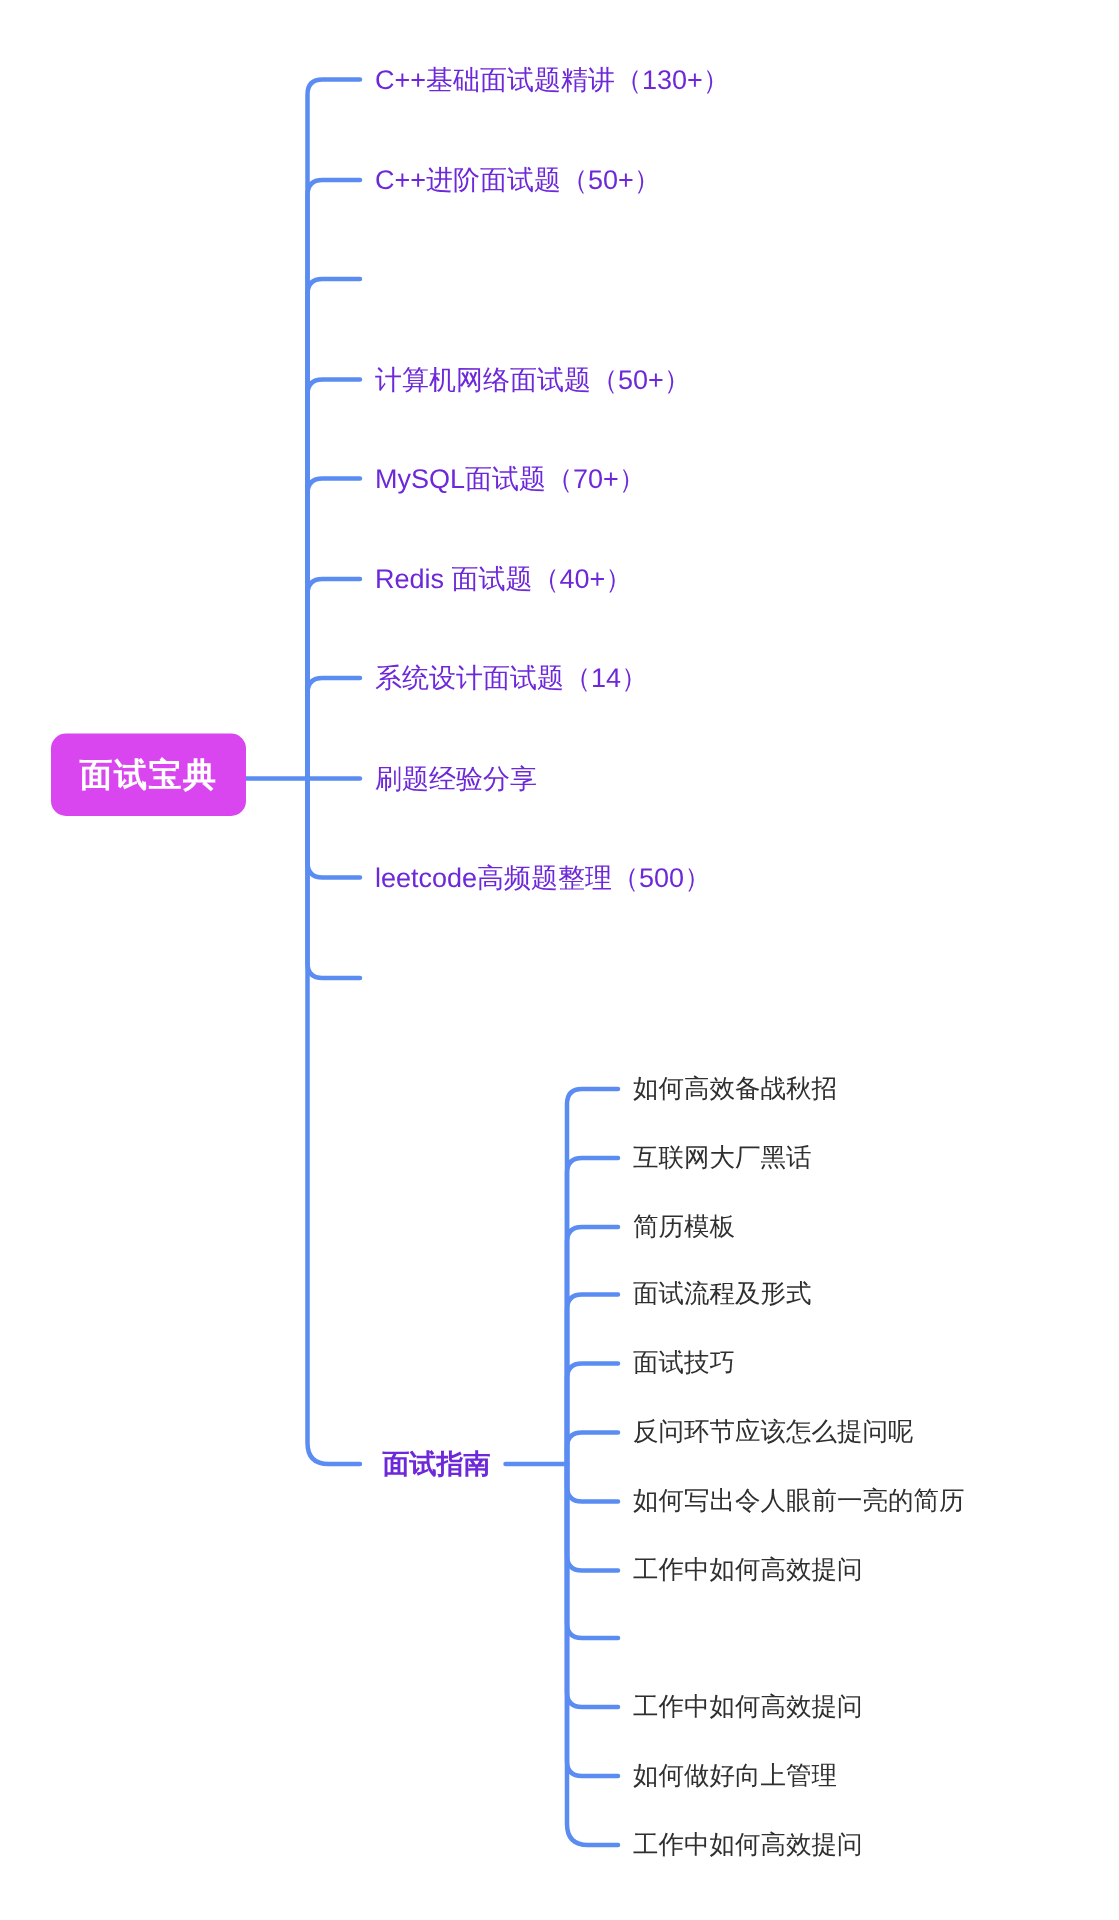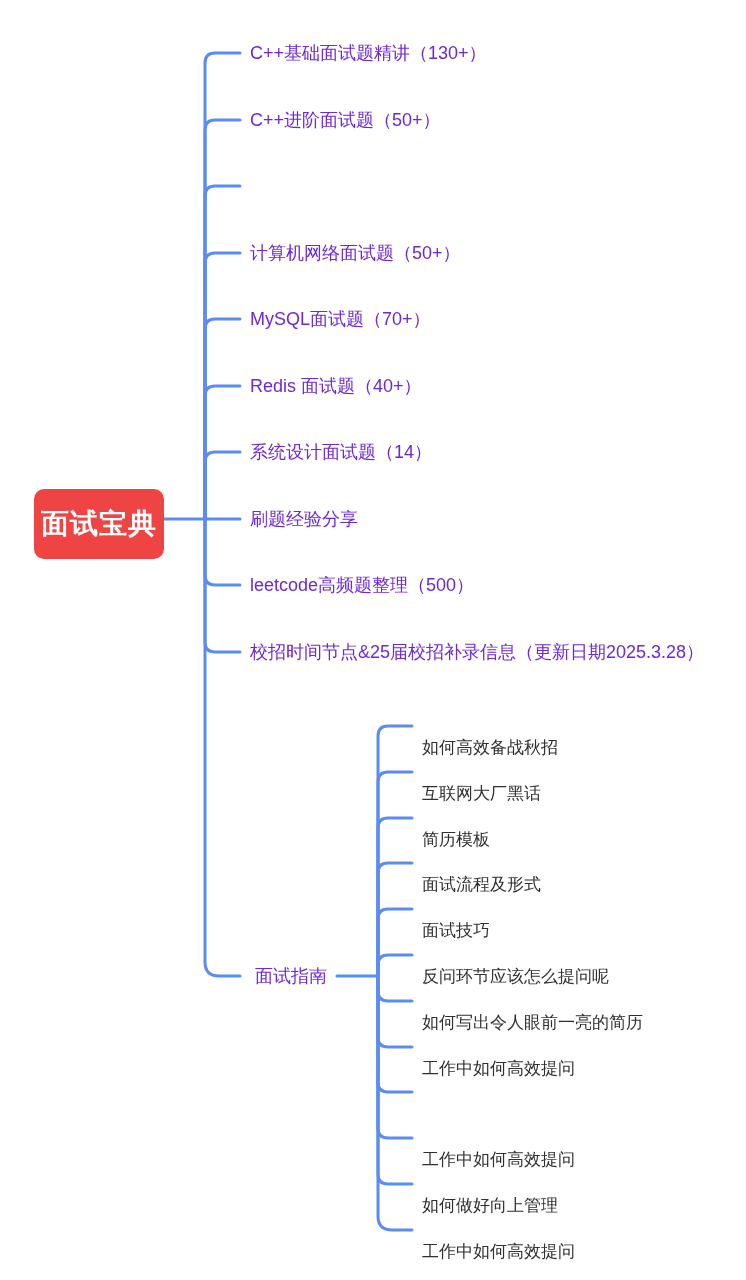--- a/index.html
+++ b/index.html
@@ -12,28 +12,28 @@
     font-family: "Liberation Sans", "DejaVu Sans", sans-serif;
   }
   #wires {
     position: absolute;
     left: 0; top: 0;
     width: 746px; height: 1280px;
   }
   .root-node {
     position: absolute;
     left: 34px; top: 489px;
-    width: 130px; height: 70px;
-    background: #ef4444;
+    width: 130px; height: 55px;
+    background: #d946ef;
     border-radius: 10px;
     display: flex;
     align-items: center;
     justify-content: center;
     color: #ffffff;
-    font-size: 28px;
+    font-size: 22px;
     font-weight: bold;
     letter-spacing: 1px;
     box-sizing: border-box;
     cursor: pointer;
   }
   .branch-label {
     position: absolute;
     left: 250px;
     height: 30px;
     line-height: 30px;
@@ -44,23 +44,22 @@
   }
   .sub-label {
     position: absolute;
     left: 422px;
     height: 28px;
     line-height: 28px;
     font-size: 17px;
     color: #2F2F2F;
     white-space: nowrap;
     cursor: pointer;
-    margin-top: 22px;
   }
-  .guide-label { left: 255px; }
+  .guide-label { left: 255px; font-weight: bold; }
 </style>
 </head>
 <body>
 
 <div id="canvas">
 
   <svg id="wires" viewBox="0 0 746 1280" xmlns="http://www.w3.org/2000/svg">
     <g fill="none" stroke-width="3" stroke-linecap="round" stroke-linejoin="round" stroke="#5B8CF2">
 
       <path d="M 240 53  H 215 Q 205 53  205 63  V 519"></path>
@@ -96,21 +95,20 @@
   </div>
 
   <div class="branch-label" style="top:38px">C++基础面试题精讲（130+）</div>
   <div class="branch-label" style="top:105px">C++进阶面试题（50+）</div>
   <div class="branch-label" style="top:238px">计算机网络面试题（50+）</div>
   <div class="branch-label" style="top:304px">MySQL面试题（70+）</div>
   <div class="branch-label" style="top:371px">Redis 面试题（40+）</div>
   <div class="branch-label" style="top:437px">系统设计面试题（14）</div>
   <div class="branch-label" style="top:504px">刷题经验分享</div>
   <div class="branch-label" style="top:570px">leetcode高频题整理（500）</div>
-  <div class="branch-label" style="top:637px">校招时间节点&amp;25届校招补录信息（更新日期2025.3.28）</div>
   <div class="branch-label guide-label" style="top:961px">面试指南</div>
 
   <div class="sub-label" style="top:712px">如何高效备战秋招</div>
   <div class="sub-label" style="top:758px">互联网大厂黑话</div>
   <div class="sub-label" style="top:804px">简历模板</div>
   <div class="sub-label" style="top:849px">面试流程及形式</div>
   <div class="sub-label" style="top:895px">面试技巧</div>
   <div class="sub-label" style="top:941px">反问环节应该怎么提问呢</div>
   <div class="sub-label" style="top:987px">如何写出令人眼前一亮的简历</div>
   <div class="sub-label" style="top:1033px">工作中如何高效提问</div>

